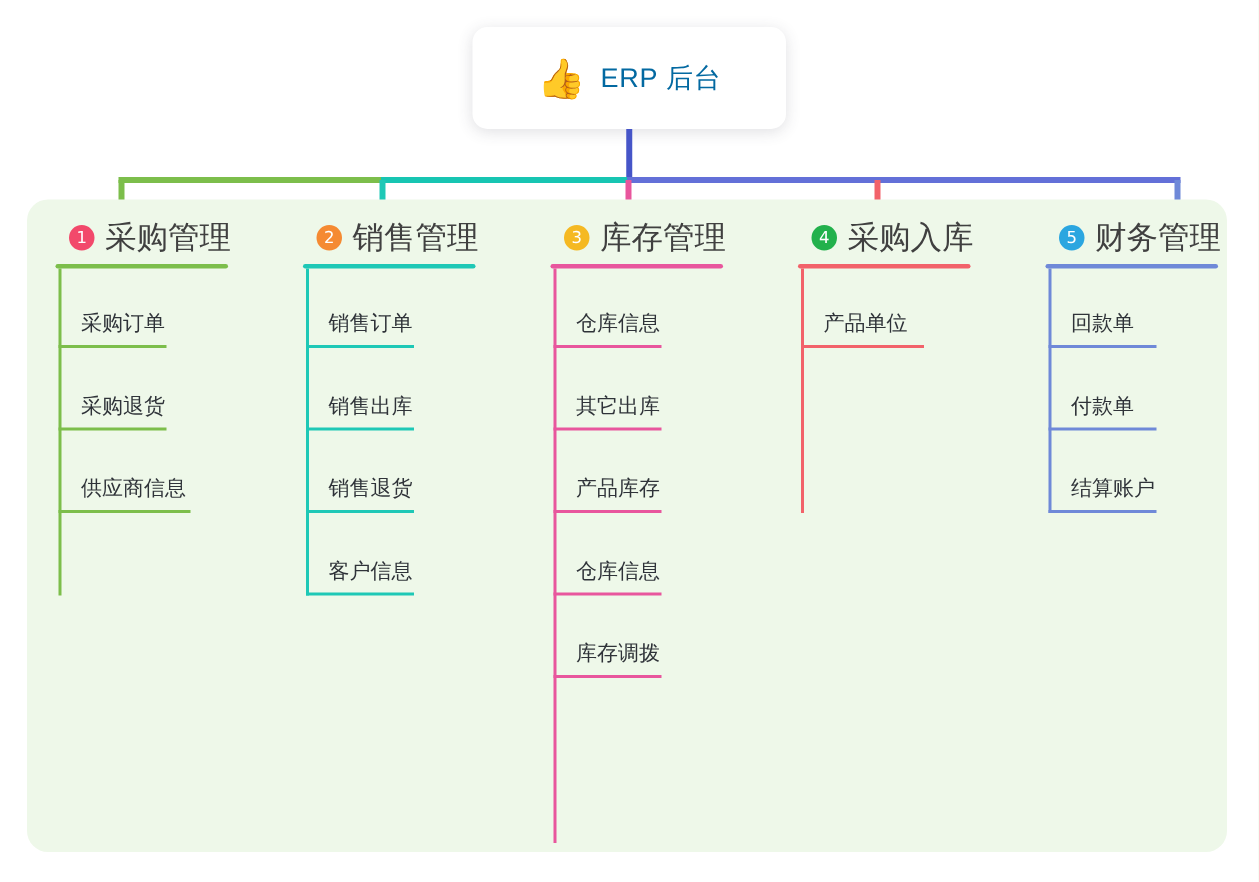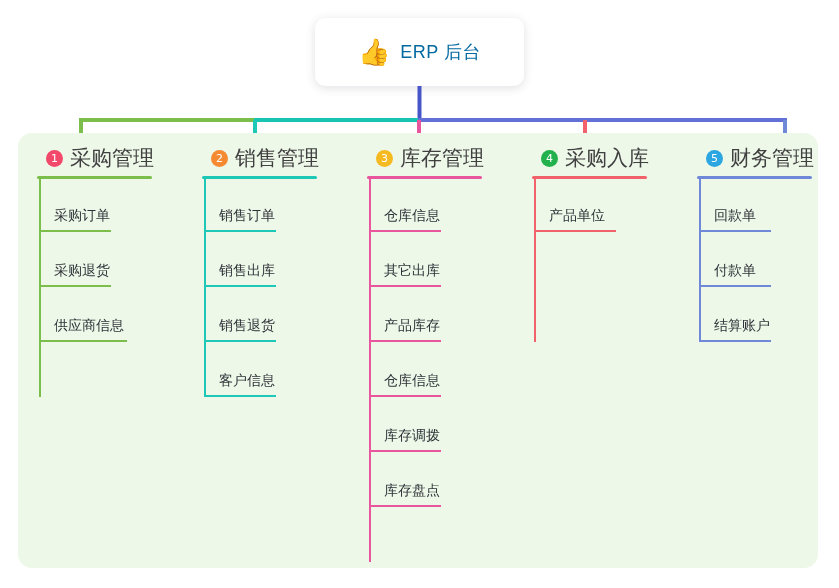--- a/index.html
+++ b/index.html
@@ -232,24 +232,20 @@
             <div class="leaf-rule" style="background: rgb(232, 86, 157); width: 72px;"></div>
           </div>
           <div class="leaf">
             <span class="leaf-label">仓库信息</span>
             <div class="leaf-rule" style="background: rgb(232, 86, 157); width: 72px;"></div>
           </div>
           <div class="leaf">
             <span class="leaf-label">库存调拨</span>
             <div class="leaf-rule" style="background: rgb(232, 86, 157); width: 72px;"></div>
           </div>
-          <div class="leaf">
-            <span class="leaf-label">库存盘点</span>
-            <div class="leaf-rule" style="background: rgb(232, 86, 157); width: 72px;"></div>
-          </div>
         </div>
       </div>
       <div class="column" style="left: 527px;">
         <div class="col-header">
           <span class="badge" style="background: rgb(34, 177, 76);">4</span>
           <span class="col-title">采购入库</span>
         </div>
         <div class="col-rule" style="background: rgb(242, 98, 106); width: 115px; margin-left: 5px;"></div>
         <div class="leaves" style="height: 165px;">
           <div class="spine" style="background: rgb(242, 98, 106); height: 163px;"></div>

